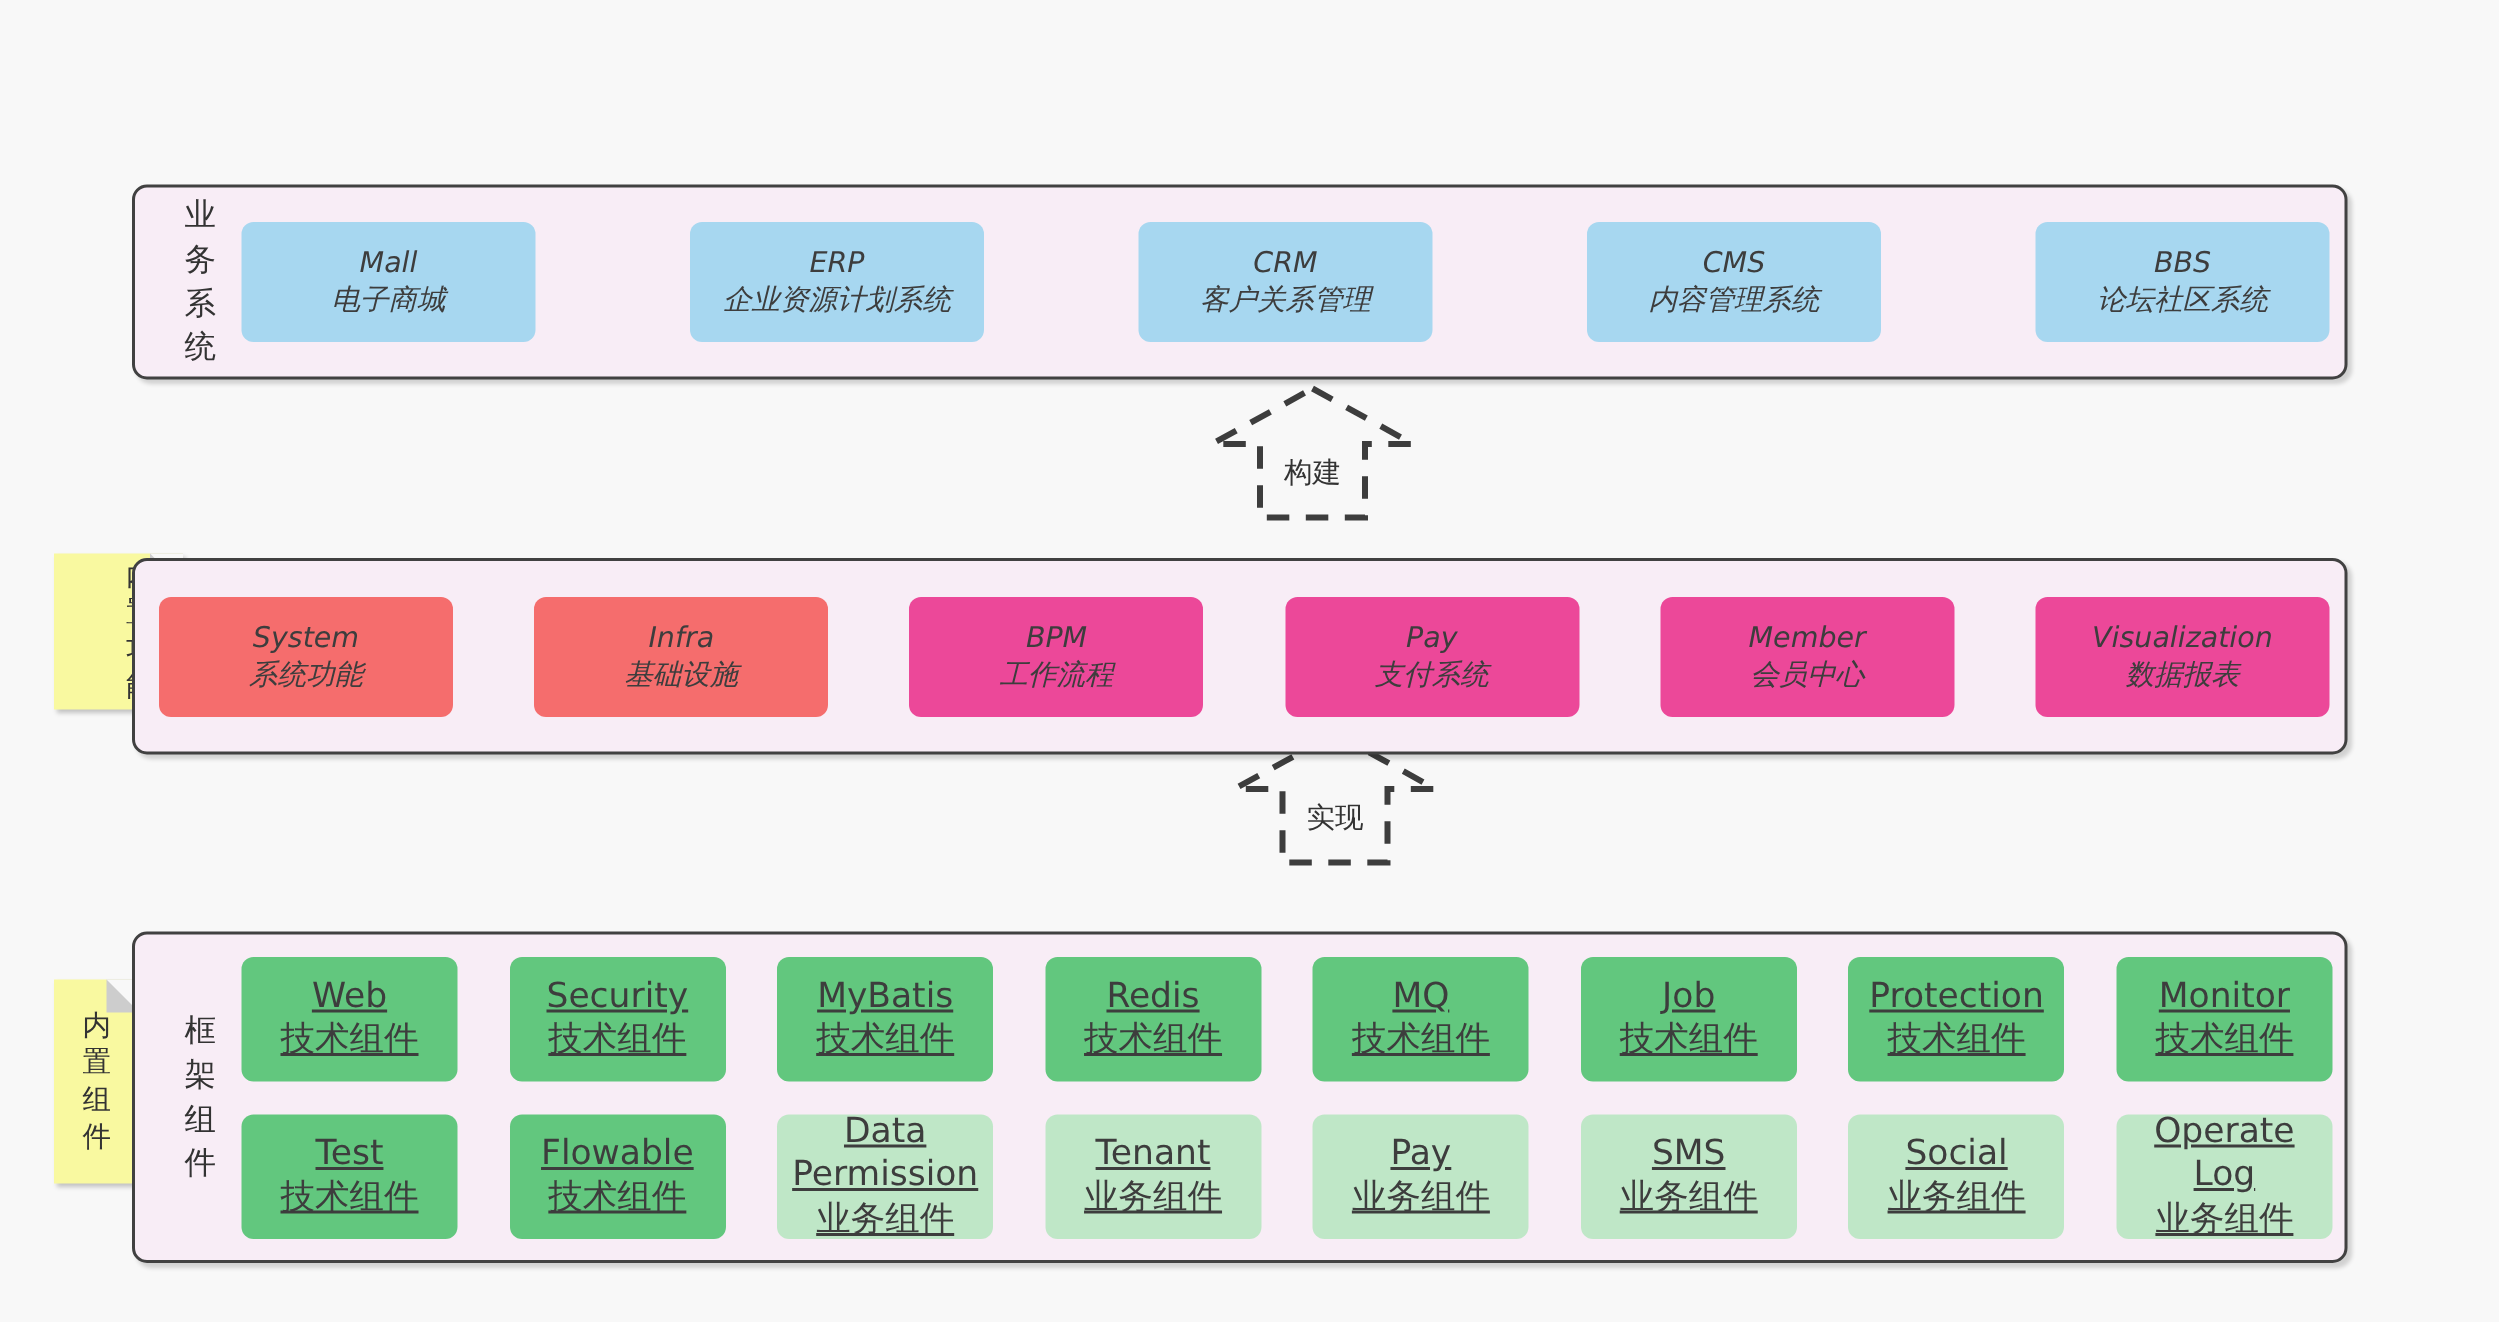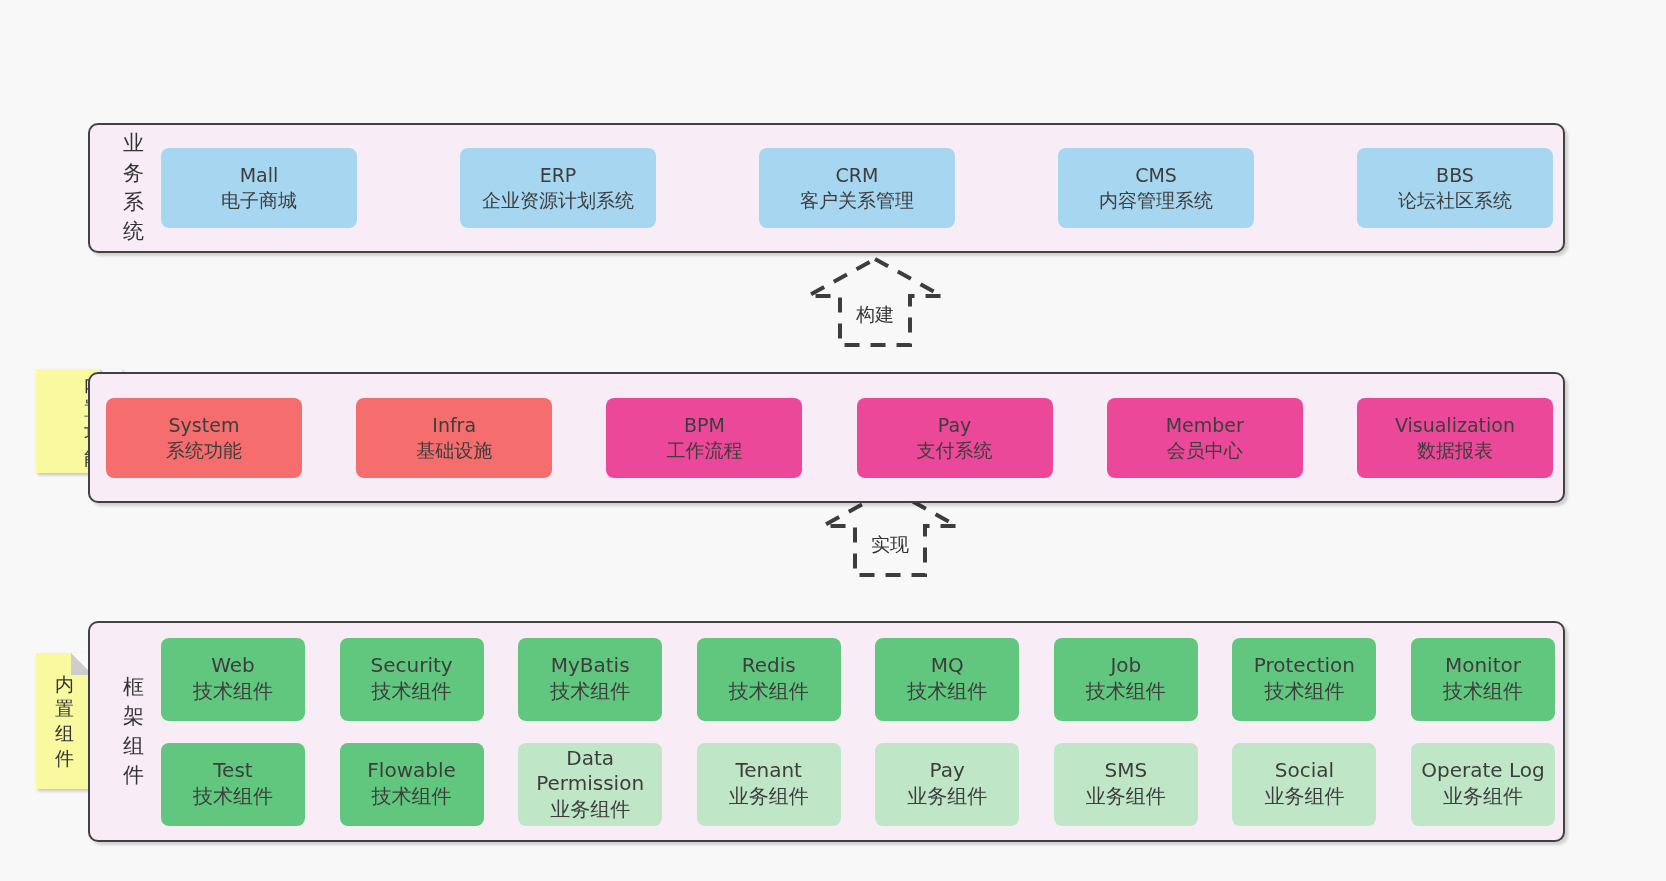--- a/index.html
+++ b/index.html
@@ -15,31 +15,31 @@
     background:#f8edf6;
     border:2px solid #414141;border-radius:10px;
     box-shadow:3px 3px 3px rgba(0,0,0,0.16);
     display:flex;align-items:center;box-sizing:border-box;padding-left:16px;
   }
   .label-col{flex:0 0 55px;display:flex;justify-content:center;}
   .v-text{
     width:26px;word-break:break-all;text-align:center;
     font-size:21px;line-height:1.4;color:#333;
   }
-  .boxes{flex:1;display:flex;justify-content:space-between;padding-right:10px;}
+  .boxes{flex:1;display:flex;justify-content:space-between;padding-right:10px;font-style:italic;}
   .rows{flex:1;display:flex;flex-direction:column;gap:22px;padding-right:8px;}
   .row{display:flex;justify-content:space-between;}
   .box{
     width:196px;height:80px;border-radius:8px;
     display:flex;flex-direction:column;justify-content:center;align-items:center;
     text-align:center;
   }
   .box .t,.box .s{font-size:19px;line-height:1.3;color:#3d3d3d;padding:0 6px;}
   .box.sm{width:144px;height:83px;}
-  .box.sm .t,.box.sm .s{font-size:20px;line-height:1.28;}
+  .box.sm .t,.box.sm .s{font-size:23px;line-height:1.28;text-decoration:underline;}
   .blue{background:#a7d7f0;}
   .red{background:#f56d6d;}
   .pink{background:#ec4899;}
   .green{background:#62c77e;}
   .lgreen{background:#bfe7c7;}
   .note{
     position:absolute;width:57px;z-index:0;
     background:#f9f9a0;
     box-shadow:2px 2px 3px rgba(0,0,0,0.22);
     display:flex;align-items:center;justify-content:center;

